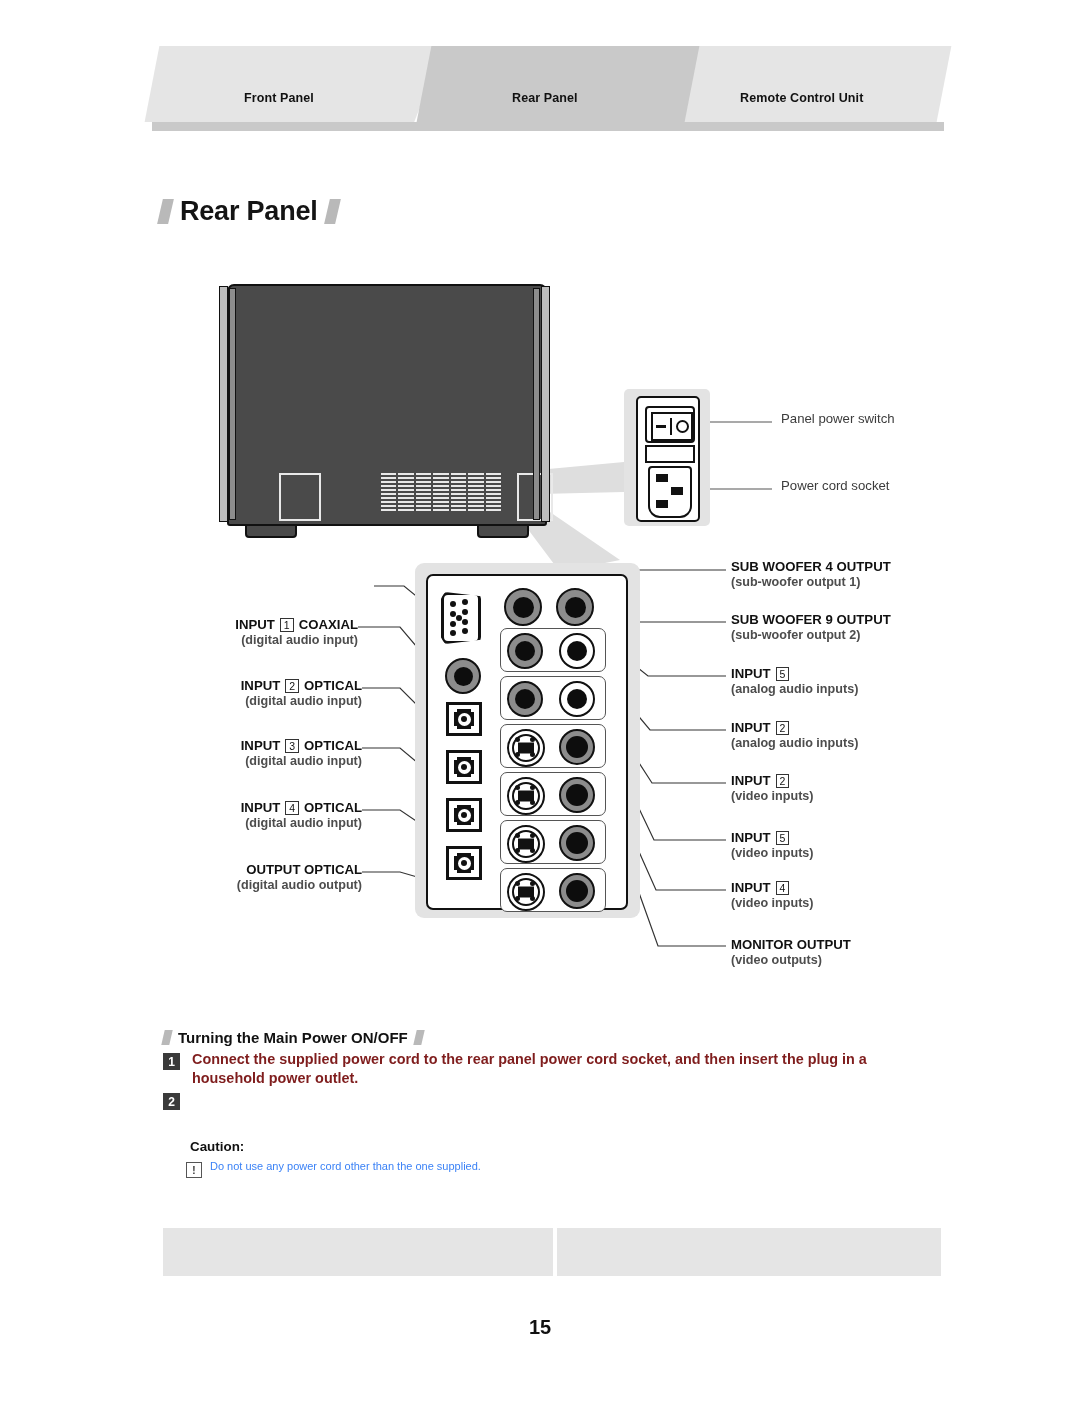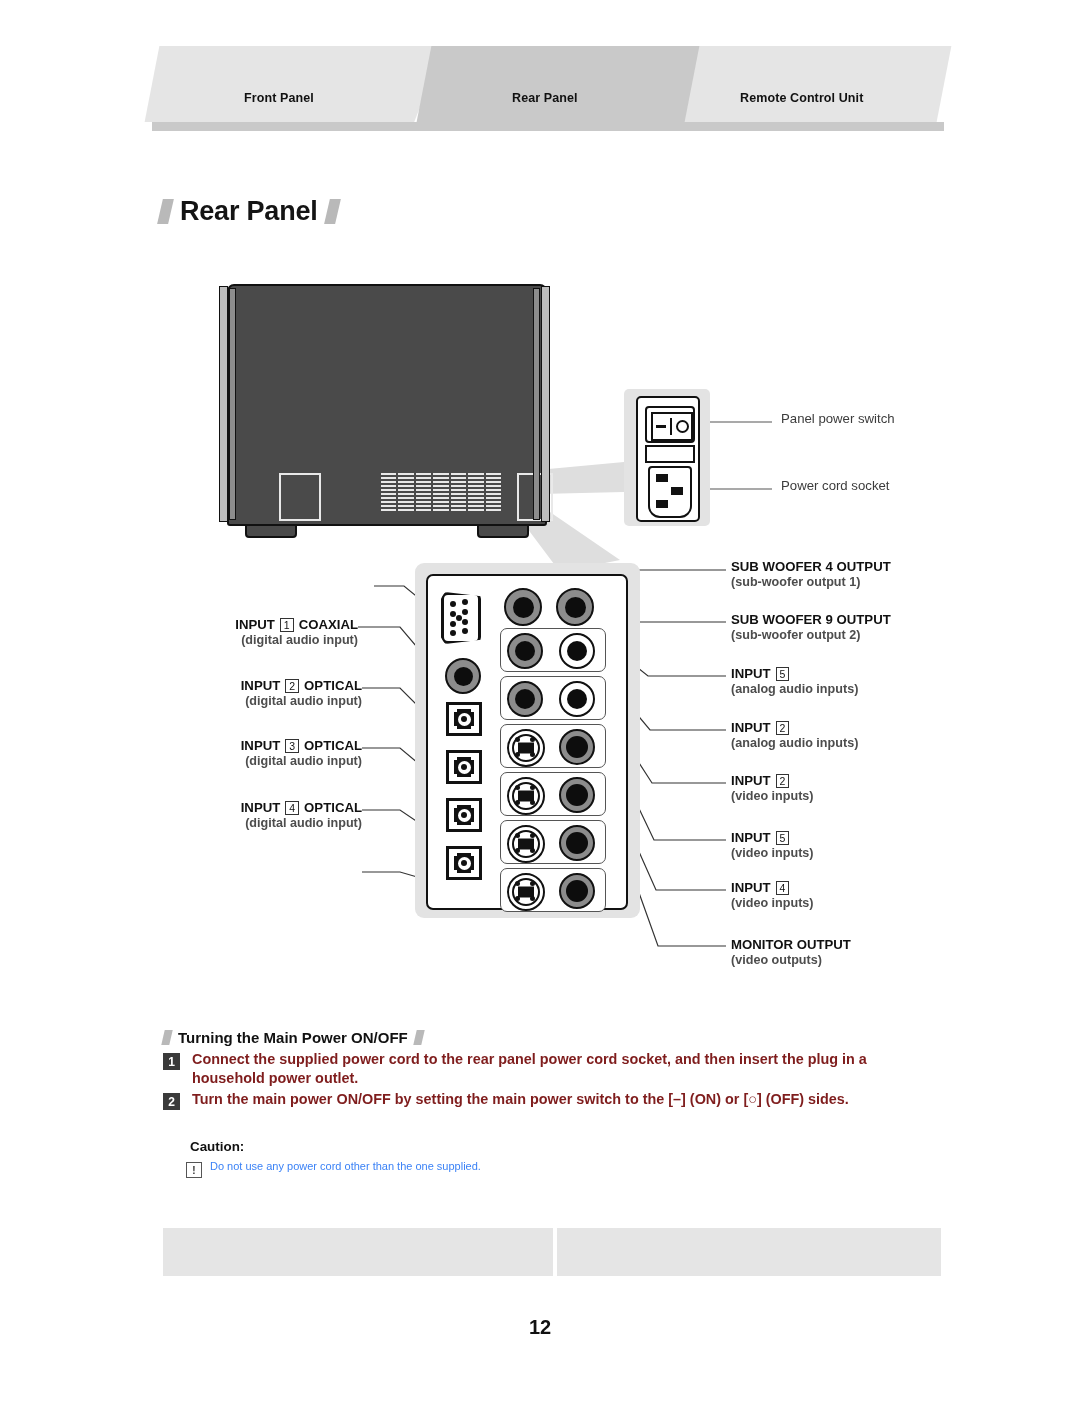--- a/index.html
+++ b/index.html
@@ -475,20 +475,26 @@
     <div class="s">(digital audio input)</div>
   </div>
   <div class="lbl l" style="left:60px;top:800px;width:302px;">
     <div class="b">
       <span>INPUT</span>
       <span class="numbox">4</span>
       <span>OPTICAL</span>
     </div>
     <div class="s">(digital audio input)</div>
   </div>
+  <div class="lbl l" style="left:60px;top:862px;width:302px;">
+    <div class="b">
+        <span>OUTPUT  OPTICAL</span>
+      </div>
+    <div class="s">(digital audio output)</div>
+  </div>
 
   <div class="lbl r" style="left:731px;top:559px;">
     <div class="b">
         <span>SUB WOOFER 4 OUTPUT</span>
       </div>
     <div class="s">(sub-woofer output 1)</div>
   </div>
   <div class="lbl r" style="left:731px;top:612px;">
     <div class="b">
         <span>SUB WOOFER 9 OUTPUT</span>
@@ -543,27 +549,26 @@
     <span class="slash"></span>
   </div>
 
   <div class="steps">
     <div class="step">
       <span class="stepnum">1</span>
       <span class="steptext">Connect the supplied power cord to the rear panel power cord socket, and then insert the plug in a household power outlet.</span>
     </div>
     <div class="step">
       <span class="stepnum">2</span>
-      <span class="steptext">Turn the main power ON/OFF by setting the main power switch to the [–] (ON) or [○] (OFF) sides.</span>
     </div>
   </div>
 
   <div class="caution-h">Caution:</div>
   <div class="caution-row">
     <span class="bang">!</span>
     <span class="caution-t">Do not use any power cord other than the one supplied.</span>
   </div>
 
   <div class="foot-box a"></div>
   <div class="foot-box b"></div>
-  <div class="pageno">12</div>
+  <div class="pageno">15</div>
 
 </div>
 
 </body></html>

